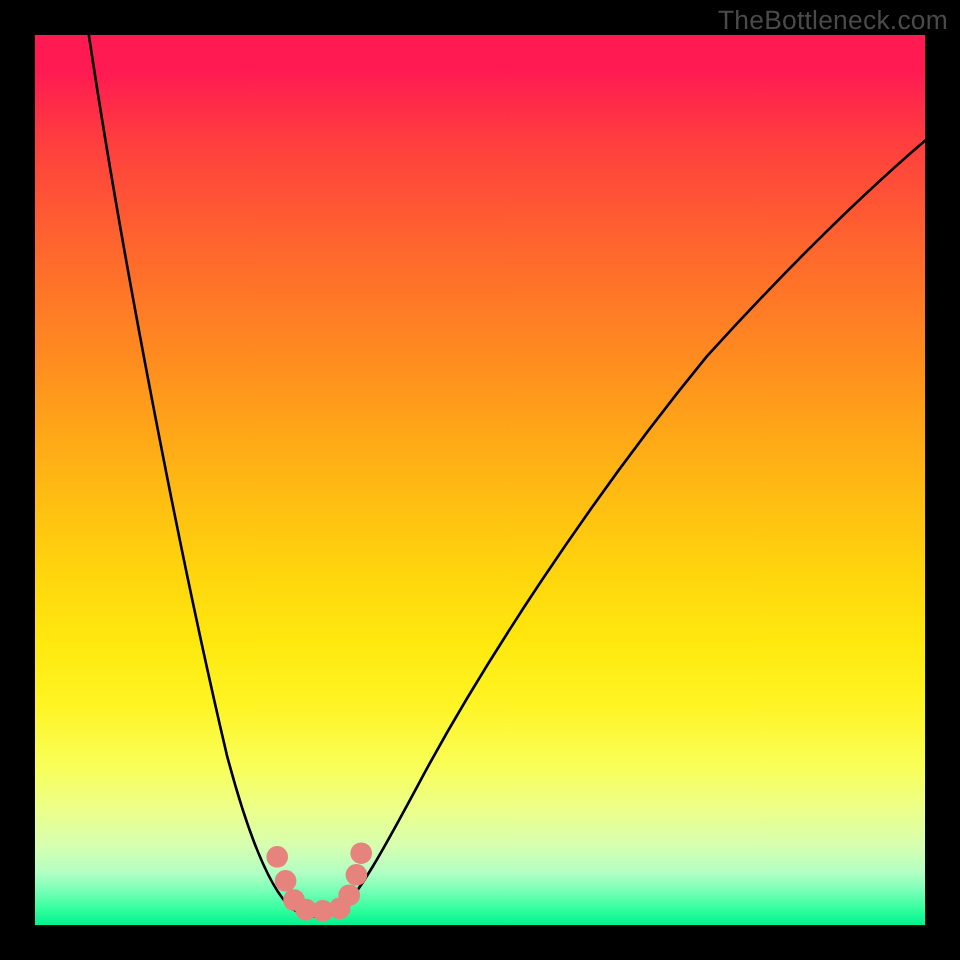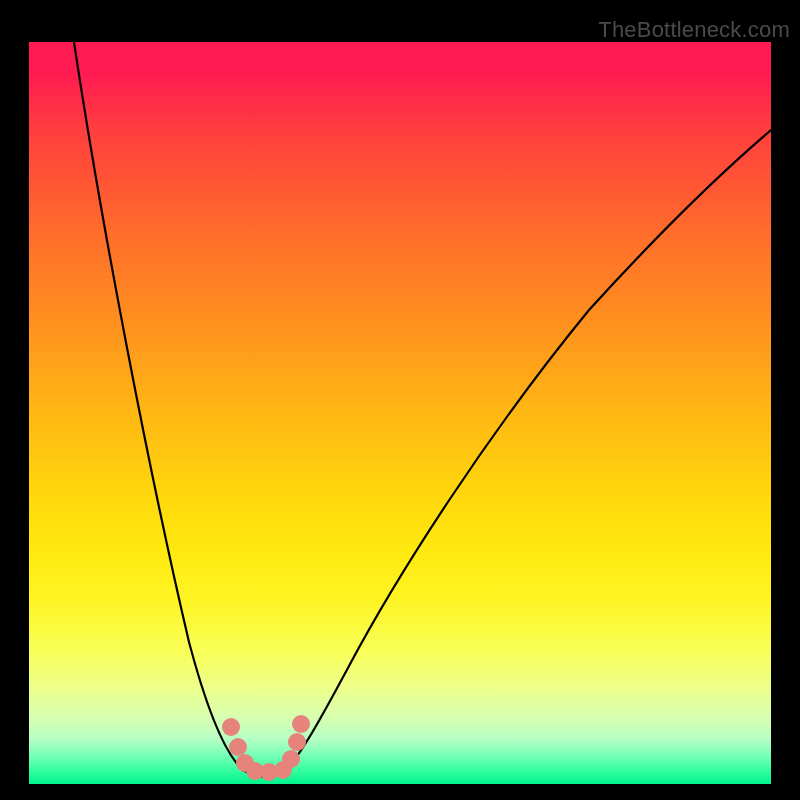--- a/index.html
+++ b/index.html
@@ -8,21 +8,20 @@
     width: 800px;
     height: 800px;
     background: #000;
     overflow: hidden;
     font-family: Arial, Helvetica, sans-serif;
   }
   .frame {
     position: absolute;
     inset: 0;
     background: #000;
-    margin-top: 13px;
   }
   .plot {
     position: absolute;
     left: 29px;
     top: 29px;
     width: 742px;
     height: 742px;
     overflow: hidden;
   }
   .gradient {

